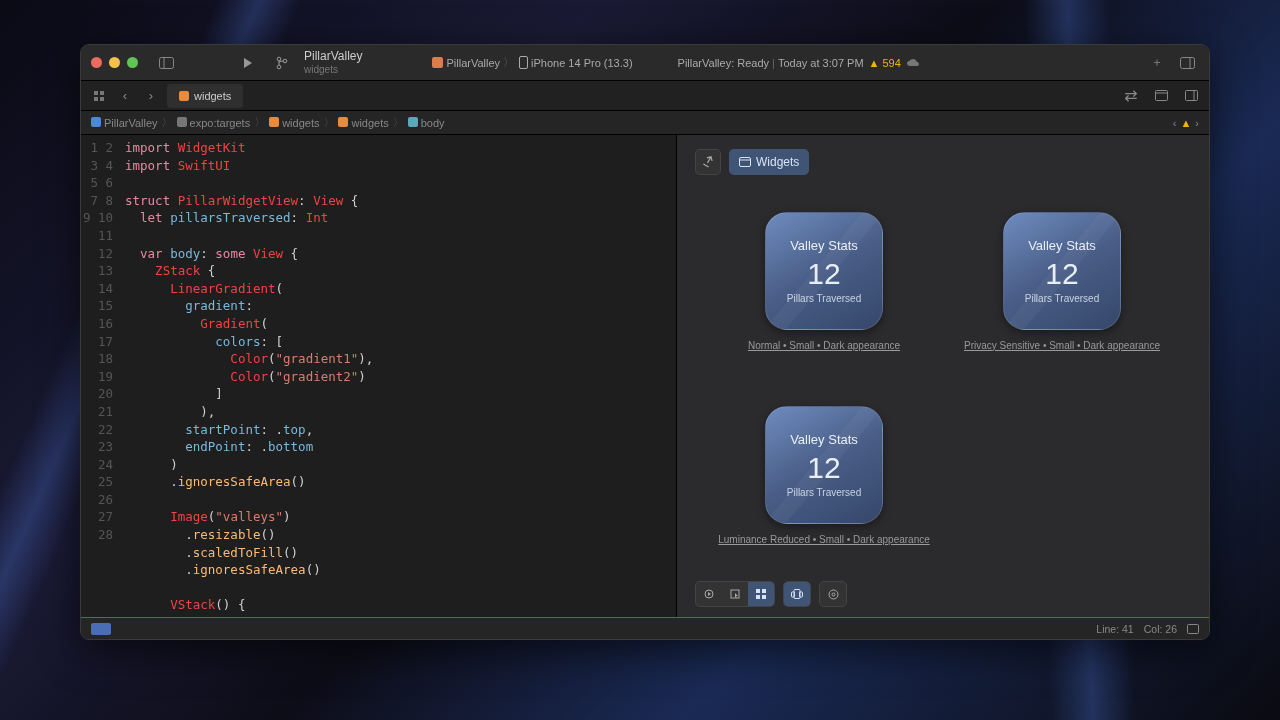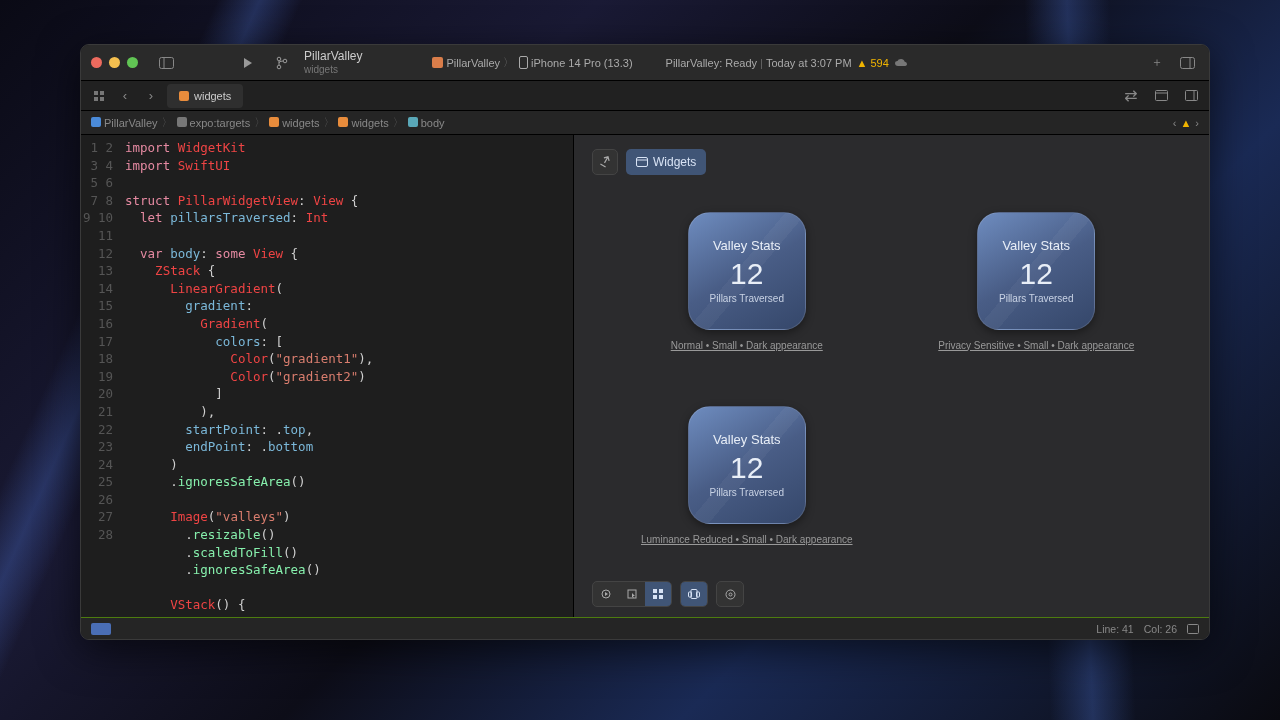--- a/index.html
+++ b/index.html
@@ -66,28 +66,28 @@
   .tab-right{margin-left:auto;display:flex;gap:6px;color:#777;}
   .crumb-row{
     height:24px; background:#252525; border-bottom:1px solid #000;
     display:flex; align-items:center; padding:0 10px; font-size:11px; color:#888;gap:4px;
   }
   .crumb-row .sep{color:#555;}
   .crumb-ic{width:10px;height:10px;border-radius:2px;display:inline-block;margin-right:3px;}
   .crumb-right{margin-left:auto;display:flex;gap:4px;color:#888;}
   .main { flex:1; display:flex; overflow:hidden;}
   .editor {
-    width:492px; background:#1e1e1e; display:flex; overflow:hidden;
+    width:595px; background:#1e1e1e; display:flex; overflow:hidden;
     font-family: "SF Mono", Menlo, monospace; font-size:12.5px; line-height:17.6px;
   }
   .gutter{width:40px; text-align:right; color:#555; padding:4px 8px 4px 0; user-select:none;}
   .code{flex:1; padding:4px 0 4px 4px; white-space:pre; color:#d0d0d0;}
   .kw{color:#e68aa2;} .ty{color:#ef4444;}
   .id{color:#7bb8d9;} .st{color:#d97d6e;}
-  .fn{color:#86efac;}
+  .fn{color:#fdba74;}
   .canvas{
     flex:1; background:#2b2b2d; border-left:1px solid #000;
     display:flex; flex-direction:column; padding:14px 18px 10px; position:relative;
   }
   .canvas-head{display:flex;align-items:center;gap:8px;margin-bottom:18px;}
   .pin-btn{width:26px;height:26px;border:1px solid #444;border-radius:5px;background:#333;display:flex;align-items:center;justify-content:center;color:#aaa;font-size:12px;}
   .widgets-pill{height:26px;padding:0 10px;border-radius:5px;background:#405576;display:flex;align-items:center;gap:5px;color:#d8e3f5;font-size:12px;}
   .preview-grid{flex:1;display:grid;grid-template-columns:1fr 1fr;grid-template-rows:1fr 1fr;gap:18px 20px;place-items:center;padding:0 20px 10px;}
   .preview-cell{display:flex;flex-direction:column;align-items:center;gap:10px;}
   .widget{
@@ -158,21 +158,21 @@
           <span style="color:#666">〉</span>
         </div>
         <div class="chip">
           <span>
             <svg width="9" height="13" viewBox="0 0 9 13">
                 <rect x="0.5" y="0.5" width="8" height="12" rx="1.5" fill="none" stroke="#aaa"></rect>
               </svg>
           </span>
           <span>iPhone 14 Pro (13.3)</span>
         </div>
-        <div class="chip" style="margin-left:28px">
+        <div class="chip" style="margin-left:40px">
           <span>PillarValley: Ready</span>
           <span style="color:#666">|</span>
           <span>Today at 3:07 PM</span>
         </div>
         <div class="chip warn-badge">
           <span>▲</span>
           <span>594</span>
         </div>
         <div class="chip">
           <svg width="14" height="10" viewBox="0 0 14 10">

